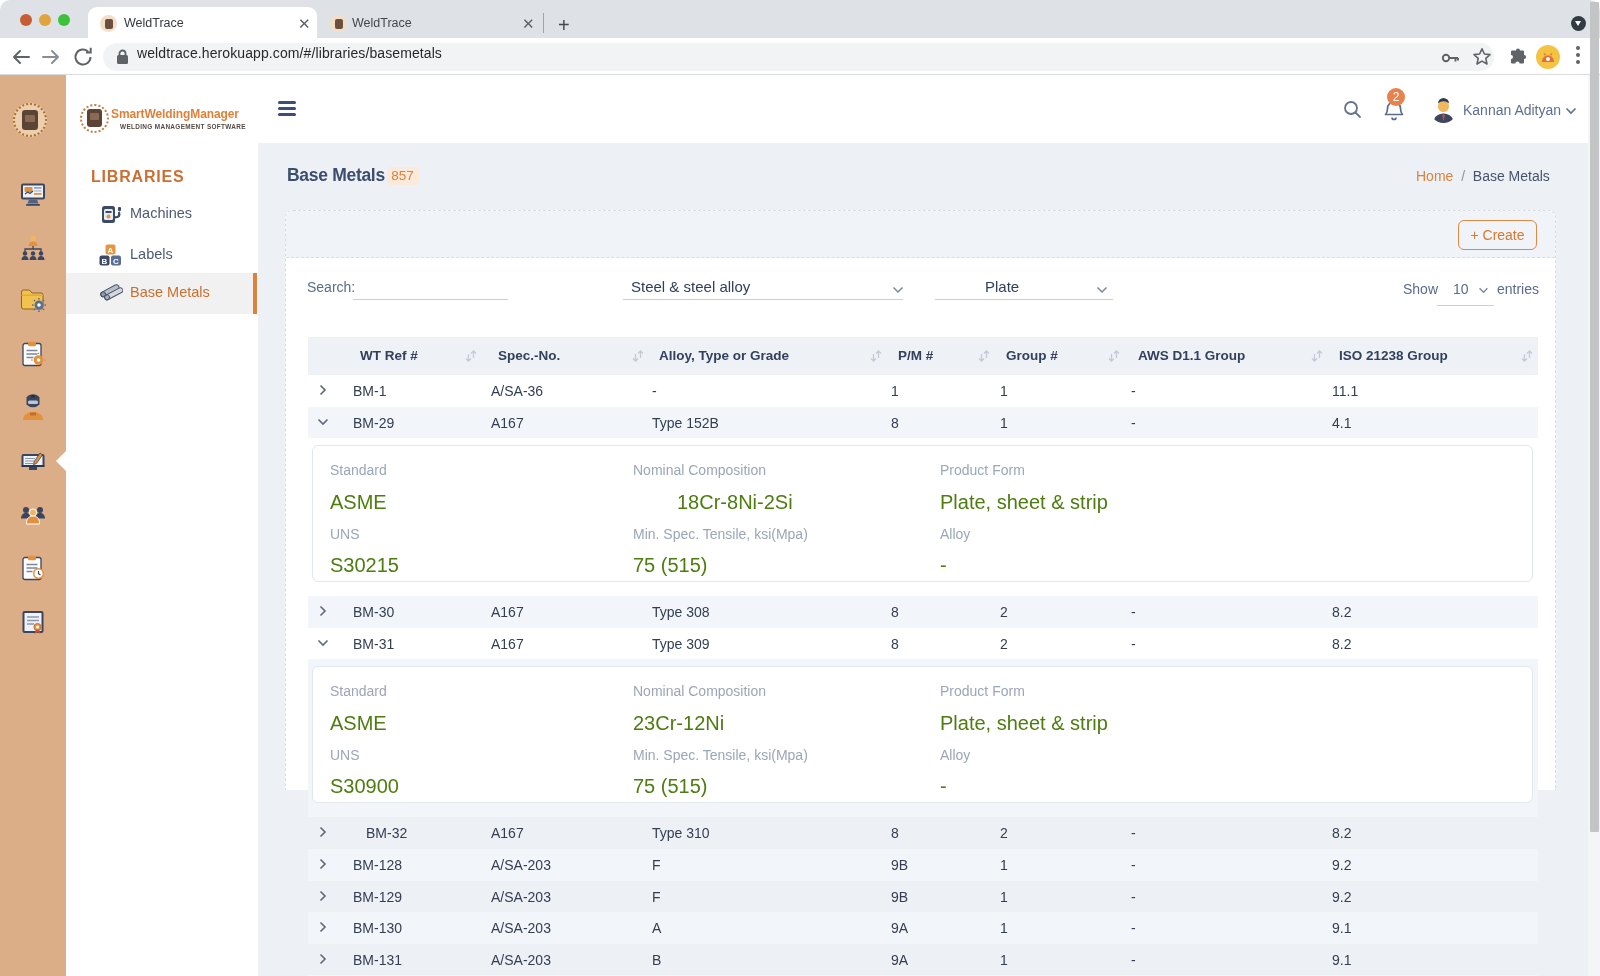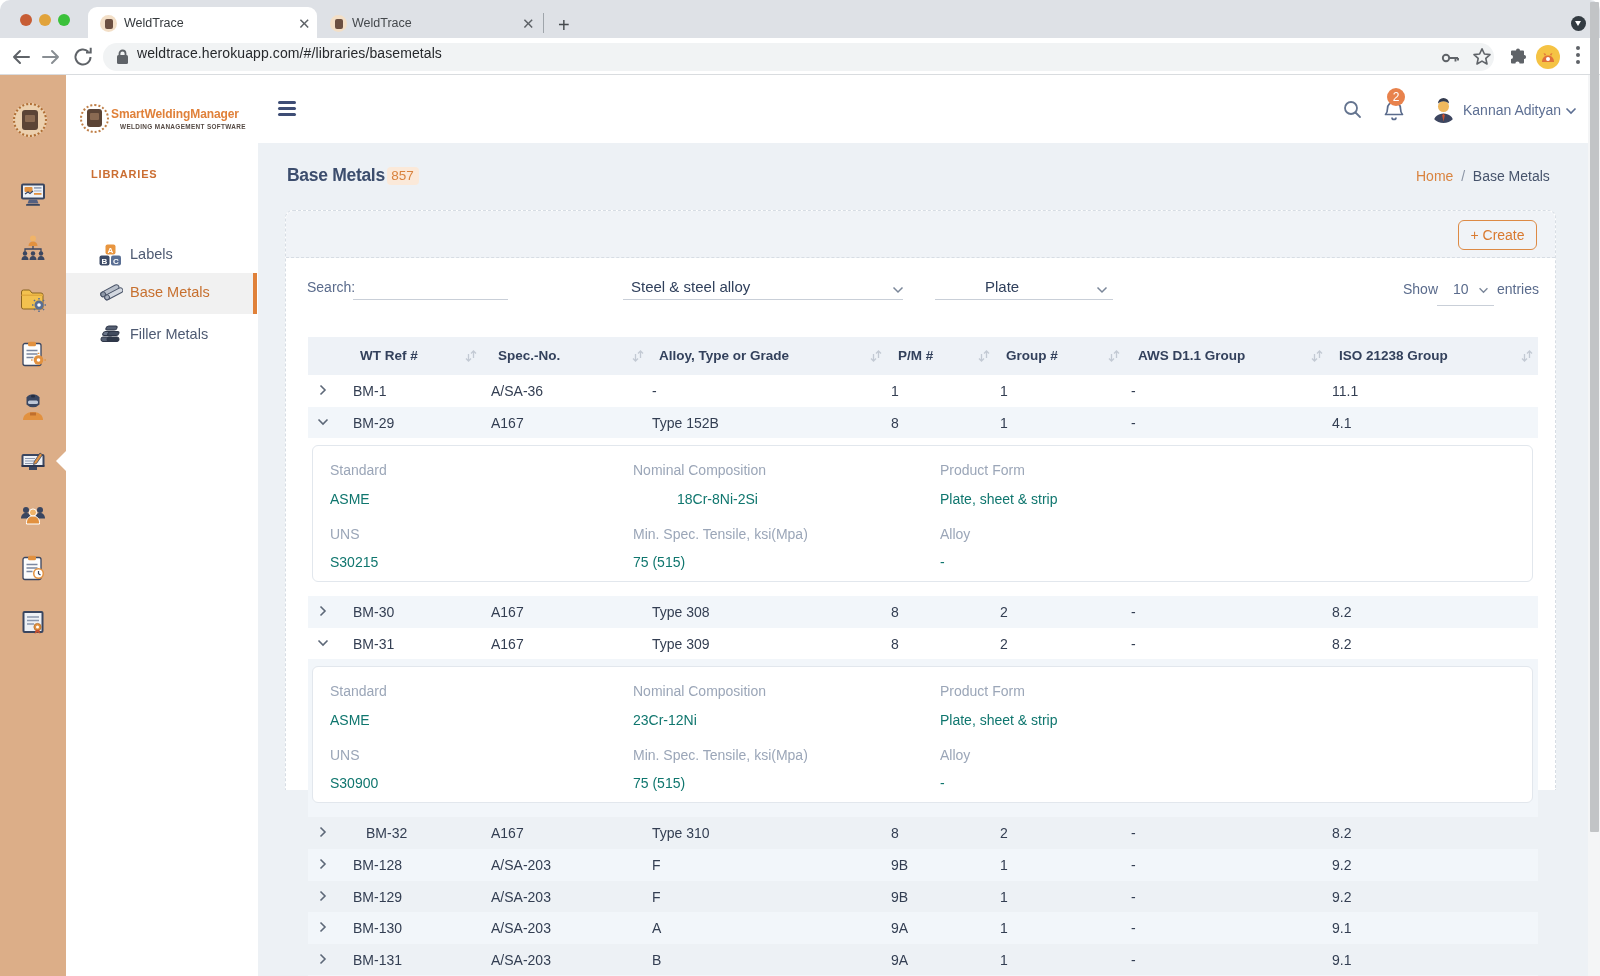--- a/index.html
+++ b/index.html
@@ -44,21 +44,21 @@
   .muted { color:#5a6b8c; font-size:14px; }
 
   
   #tbl { left:22px; top:126px; width:1230px; }
   .trow { position:absolute; left:0; width:1230px; height:32px; font-size:14px; color:#333e52; }
   .trow span { position:absolute; top:8px; }
   .stripe { background:#f2f6fa; }
   .chev { position:absolute; left:8px; top:8px; width:14px; height:14px; }
   .panel { position:absolute; background:#fff; border:1px solid #e2e7ed; border-radius:6px; }
   .plabel { position:absolute; font-size:14px; color:#9ba6b8; }
-  .pval { position:absolute; font-size:14px; color:#0f766e; }
+  .pval { position:absolute; font-size:20px; color:#4d7c0f; }
 
   
   #sbar { left:1588px; top:75px; width:12px; height:901px; background:#f4f5f6; }
   #sthumb { left:1589.5px; top:2px; width:9px; height:830px; background:#c2c4c6; border-radius:1px; }
 </style>
 </head>
 <body>
 <div id="stage">
 
   <div id="tabstrip" class="abs"></div>
@@ -213,53 +213,52 @@
   </div>
   <div class="abs" style="left:56px; top:451px; width:0; height:0; border-top:10px solid transparent; border-bottom:10px solid transparent; border-right:10px solid #fff;"></div>
 
   <div id="sidenav" class="abs"></div>
 
   <div class="abs" style="left:80px; top:104px; width:29px; height:29px; border-radius:50%; border:2px dotted #c08049; background:#fff;"></div>
   <div class="abs" style="left:87px; top:109px; width:15px; height:18px; background:#5b4436; border-radius:3px;"></div>
   <div class="abs" style="left:90px; top:113px; width:9px; height:7px; background:#8a6a52; border-radius:1px;"></div>
   <div class="abs" style="left:111px; top:107px; font-size:12px; font-weight:bold; color:#e0813a; letter-spacing:-0.1px;">SmartWeldingManager</div>
   <div class="abs" style="left:120px; top:123px; font-size:6.4px; font-weight:bold; color:#554a44; letter-spacing:0.35px;">WELDING MANAGEMENT SOFTWARE</div>
-  <div class="abs" style="left:91px; top:168px; font-size:11px; font-weight:bold; color:#cb6e32; letter-spacing:0.8px;">LIBRARIES</div>
-
+  <div class="abs" style="left:91px; top:168px; font-size:16px; font-weight:bold; color:#cb6e32; letter-spacing:0.8px;">LIBRARIES</div>
+
+  <div class="abs navitem" style="left:66px; top:194px;">
+      <span>Machines</span>
+    <svg class="nic" viewBox="0 0 24 24">
+        <rect x="3" y="4" width="13" height="17" rx="2.5" fill="#3c4a66"></rect>
+        <rect x="5" y="7" width="9" height="11" rx="1.5" fill="#e8edf4"></rect>
+        <rect x="6.5" y="9" width="6" height="2" fill="#3c4a66"></rect>
+        <circle cx="9.5" cy="14.5" r="2" fill="#e2913f"></circle>
+        <path d="M16 14 q4 1 3 -4 l2 -0.5 q2 7 -5 7 z" fill="#3c4a66"></path>
+        <rect x="19" y="5" width="3" height="4" rx="1" fill="#3c4a66"></rect>
+      </svg>
+  </div>
   <div class="abs navitem" style="left:66px; top:234.5px;">
       <span>Labels</span>
     <svg class="nic" viewBox="0 0 24 24">
         <rect x="6.5" y="1.5" width="10" height="10" rx="2" fill="#e8953f"></rect>
         <text x="11.5" y="9.5" font-size="8" font-weight="bold" fill="#fff" text-anchor="middle" font-family="Liberation Sans">A</text>
         <rect x="0.5" y="12.5" width="10" height="10" rx="2" fill="#3c4a66"></rect>
         <text x="5.5" y="20.5" font-size="8" font-weight="bold" fill="#fff" text-anchor="middle" font-family="Liberation Sans">B</text>
         <rect x="12" y="12.5" width="10" height="10" rx="2" fill="#5a6f94"></rect>
         <text x="17" y="20.5" font-size="8" font-weight="bold" fill="#fff" text-anchor="middle" font-family="Liberation Sans">C</text>
       </svg>
   </div>
   <div class="abs navitem stripe2" style="left:66px; top:273px; background:#f1f1f1; border-right:4px solid #e0813a; color:#c7702f;">
       <span>Base Metals</span>
     <svg class="nic" viewBox="0 0 24 24">
         <g transform="rotate(-28 12 12)">
           <rect x="2" y="7" width="20" height="5" rx="2.5" fill="#b9c0cb" stroke="#4a5468" stroke-width="1"></rect>
           <rect x="4" y="11.5" width="20" height="5" rx="2.5" fill="#d3d8e0" stroke="#4a5468" stroke-width="1"></rect>
           <circle cx="4.5" cy="9.5" r="2.4" fill="#8f99a8" stroke="#4a5468" stroke-width="1"></circle>
           <circle cx="6.5" cy="14" r="2.4" fill="#aab2bf" stroke="#4a5468" stroke-width="1"></circle>
-        </g>
-      </svg>
-  </div>
-  <div class="abs navitem" style="left:66px; top:315px;">
-      <span>Filler Metals</span>
-    <svg class="nic" viewBox="0 0 24 24">
-        <g stroke="#2e3648" stroke-width="1">
-          <rect x="7" y="3" width="11" height="4" rx="2" fill="#555f72" transform="skewX(-18)" transform-origin="12 5"></rect>
-          <rect x="4" y="8.5" width="13" height="4" rx="2" fill="#6b7689" transform="skewX(-18)" transform-origin="10 10"></rect>
-          <rect x="9" y="8.5" width="11" height="4" rx="2" fill="#414b5e" transform="skewX(-18)" transform-origin="14 10"></rect>
-          <rect x="2" y="14" width="12" height="4.5" rx="2" fill="#555f72"></rect>
-          <rect x="8" y="14" width="12" height="4.5" rx="2" fill="#2f3849"></rect>
         </g>
       </svg>
   </div>
 
   <div id="header" class="abs"></div>
   <div class="abs" style="left:278px; top:101px; width:18px; height:3px; background:#3e4d75; border-radius:2px; box-shadow:0 6px 0 #3e4d75, 0 12px 0 #3e4d75;"></div>
   <svg class="abs" style="left:1343px; top:100px;" width="19" height="19" viewBox="0 0 19 19">
     <circle cx="8" cy="8" r="6" stroke="#64748f" stroke-width="1.8" fill="none"></circle>
     <path d="M12.5 12.5 L17 17" stroke="#64748f" stroke-width="1.8" stroke-linecap="round"></path>
   </svg>

